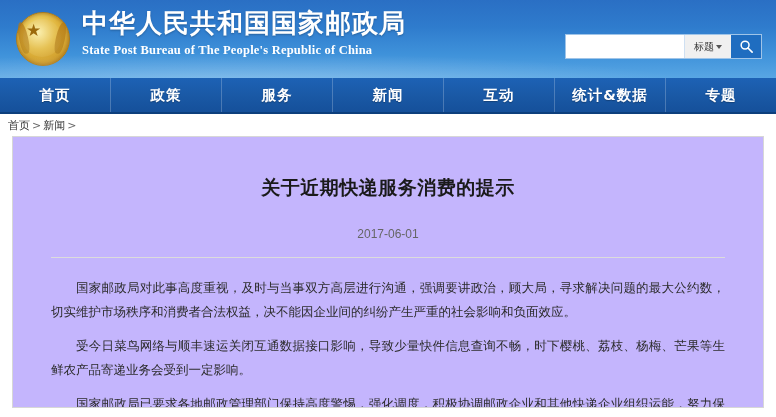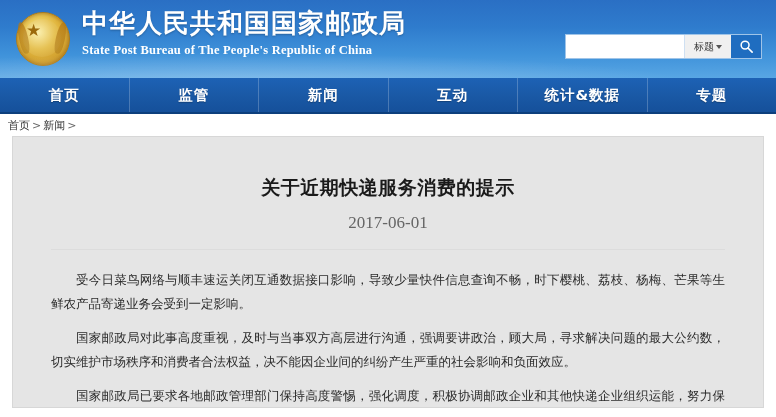--- a/index.html
+++ b/index.html
@@ -204,41 +204,41 @@
     background: #ffffff;
   }
   .breadcrumb .crumb { color: #333; cursor: pointer; }
   .breadcrumb .crumb.static { cursor: default; }
   .breadcrumb .sep { margin: 0 2px; color: #666; }
 
   
   .content-wrap {
     position: relative;
     margin: 0 12px;
-    background: #e5e5e5;
+    background: #c4b5fd;
     border: 1px solid #d7d7d7;
     height: 272px;
     box-sizing: border-box;
     overflow: hidden;
   }
   .article-title {
     text-align: center;
     font-family: "DejaVu Sans", "Liberation Sans", sans-serif;
     font-size: 19px;
     font-weight: bold;
     color: #1a1a1a;
     padding-top: 38px;
     letter-spacing: 0.5px;
   }
   .article-date {
     text-align: center;
-    font-family: Liberation Serif, serif;
-    font-size: 17px;
+    font-family: Liberation Sans, sans-serif;
+    font-size: 12px;
     color: #666;
-    margin-top: 12px;
+    margin-top: 26px;
   }
   .divider {
     margin: 16px 38px 0 38px;
     border-top: 1px solid #dcdcdc;
   }
   .article-body {
     padding: 18px 38px 0 38px;
   }
   .para {
     font-family: "DejaVu Sans", "Liberation Sans", sans-serif;
@@ -286,21 +286,24 @@
       </div>
 
     </div>
   </div>
 
   <div class="nav">
     <div class="nav-item">
         <span>首页</span>
       </div>
     <div class="nav-item">
-        <span>监管</span>
+        <span>政策</span>
+      </div>
+    <div class="nav-item">
+        <span>服务</span>
       </div>
     <div class="nav-item">
         <span>新闻</span>
       </div>
     <div class="nav-item">
         <span>互动</span>
       </div>
     <div class="nav-item">
         <span>统计&amp;数据</span>
       </div>
@@ -314,19 +317,19 @@
     <span class="sep">&gt;</span>
     <span class="crumb">新闻</span>
     <span class="sep">&gt;</span>
   </div>
 
   <div class="content-wrap">
     <div class="article-title">关于近期快递服务消费的提示</div>
     <div class="article-date">2017-06-01</div>
     <div class="divider"></div>
     <div class="article-body">
+      <p class="para">国家邮政局对此事高度重视，及时与当事双方高层进行沟通，强调要讲政治，顾大局，寻求解决问题的最大公约数，切实维护市场秩序和消费者合法权益，决不能因企业间的纠纷产生严重的社会影响和负面效应。</p>
       <p class="para">受今日菜鸟网络与顺丰速运关闭互通数据接口影响，导致少量快件信息查询不畅，时下樱桃、荔枝、杨梅、芒果等生鲜农产品寄递业务会受到一定影响。</p>
-      <p class="para">国家邮政局对此事高度重视，及时与当事双方高层进行沟通，强调要讲政治，顾大局，寻求解决问题的最大公约数，切实维护市场秩序和消费者合法权益，决不能因企业间的纠纷产生严重的社会影响和负面效应。</p>
       <p class="para">国家邮政局已要求各地邮政管理部门保持高度警惕，强化调度，积极协调邮政企业和其他快递企业组织运能，努力保持生鲜农产品外运渠道畅通。</p>
     </div>
   </div>
 
 </div>
 
 </body></html>

